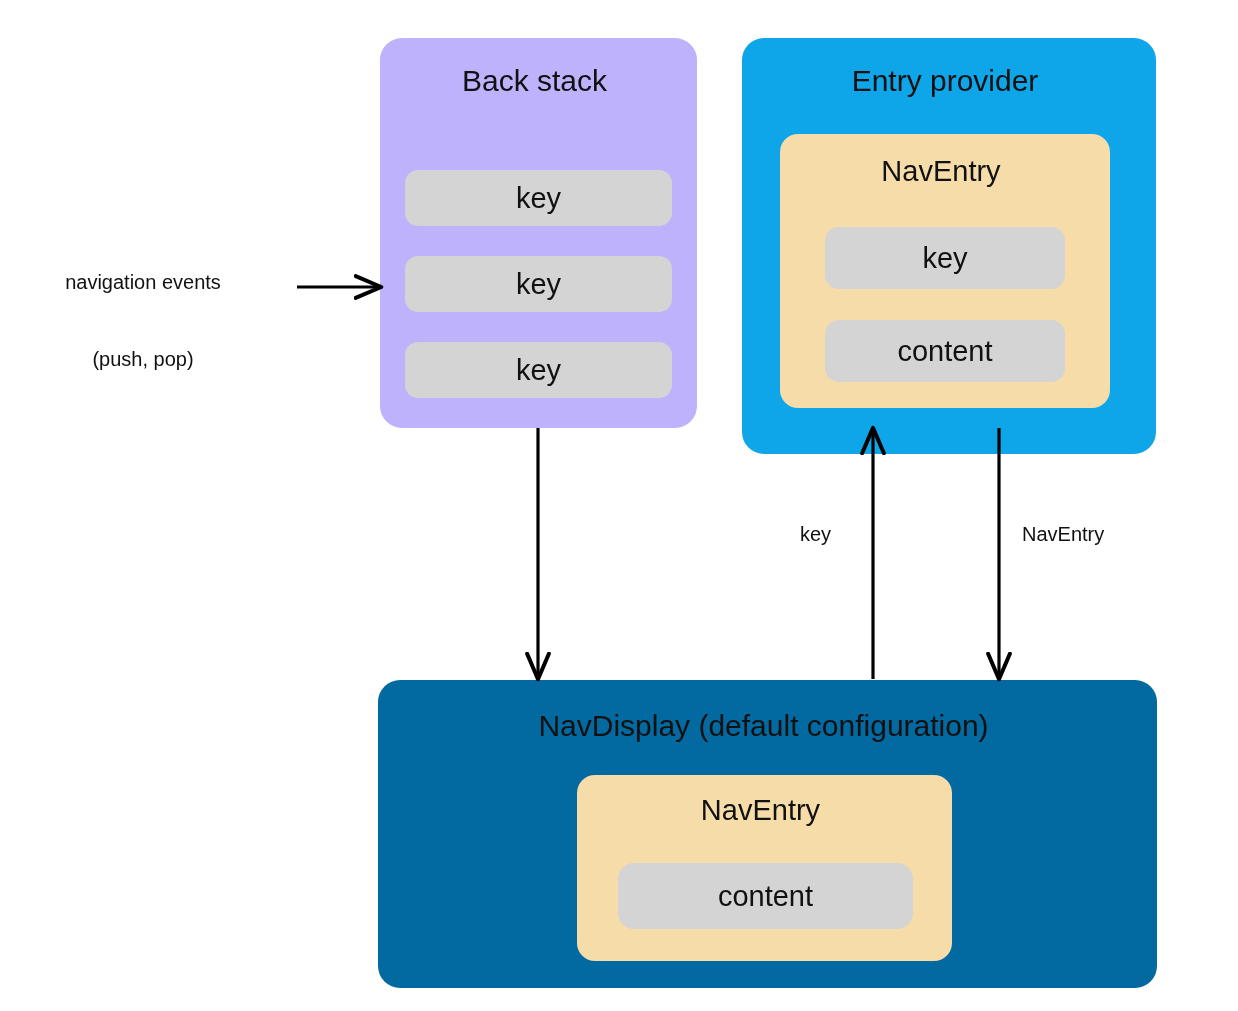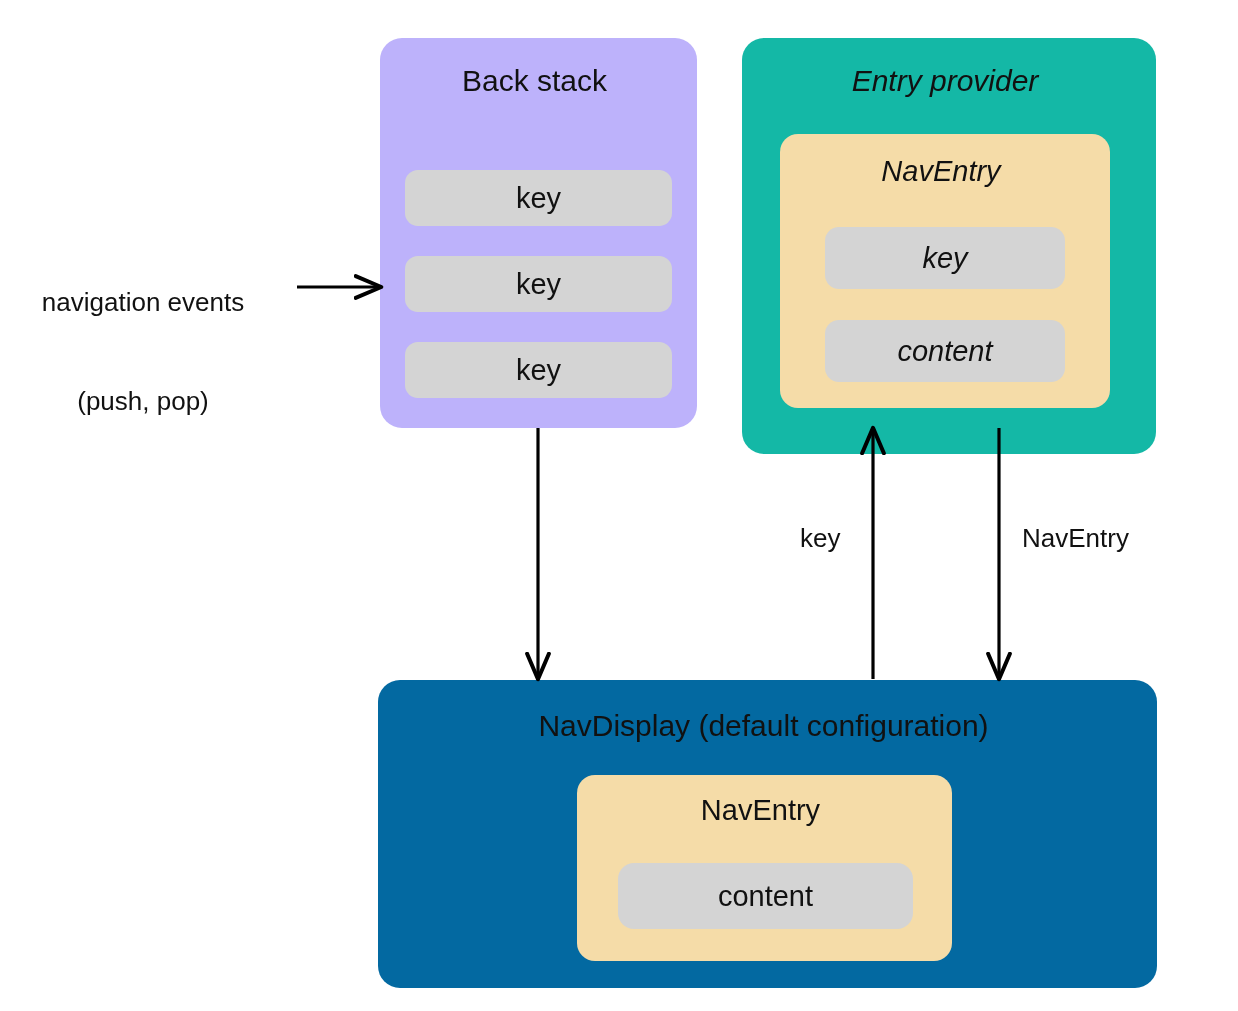--- a/index.html
+++ b/index.html
@@ -57,22 +57,21 @@
   #bs-key-0 { top: 132px; }
   #bs-key-1 { top: 218px; }
   #bs-key-2 { top: 304px; }
 
   
   #entry-provider {
     left: 742px;
     top: 38px;
     width: 414px;
     height: 416px;
-    background: #14b8a6;
-    font-style: italic;
+    background: #0ea5e9;
   }
   #entry-provider .box-title { top: 25px; }
   #ep-naventry {
     left: 38px;
     top: 96px;
     width: 330px;
     height: 274px;
     background: #f5dca8;
     border-radius: 18px;
   }
@@ -103,21 +102,21 @@
     left: 41px;
     top: 88px;
     width: 295px;
     height: 66px;
     border-radius: 16px;
   }
 
   
   .free-label {
     position: absolute;
-    font-size: 26px;
+    font-size: 20px;
     line-height: 1.28;
     color: #111111;
     white-space: pre;
   }
   #nav-events-label {
     left: 8px;
     top: 219px;
     width: 270px;
     text-align: center;
   }

